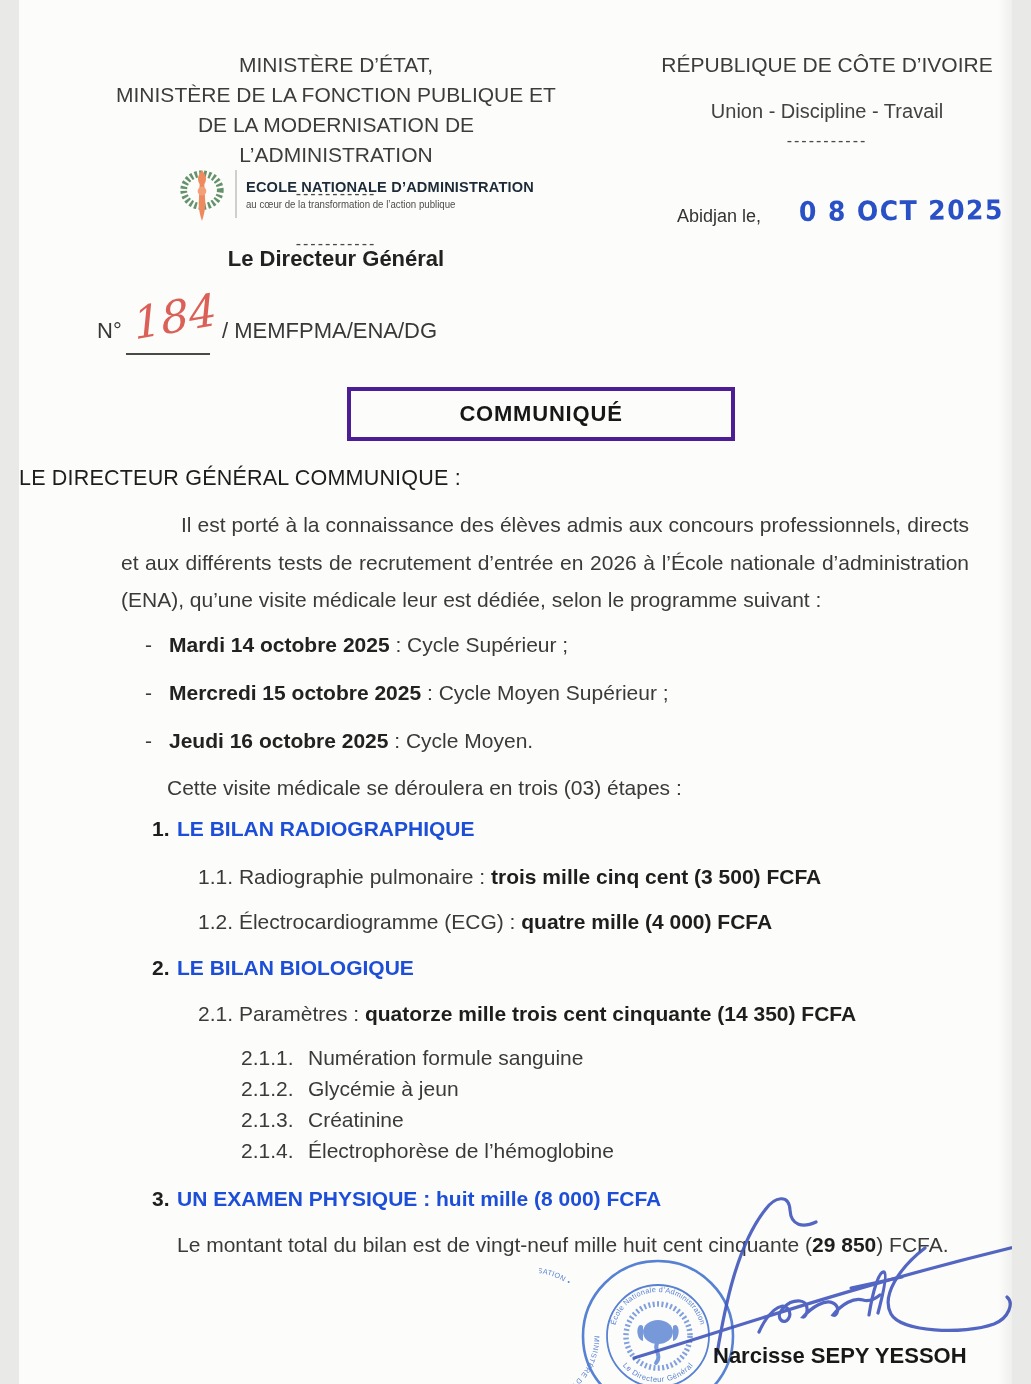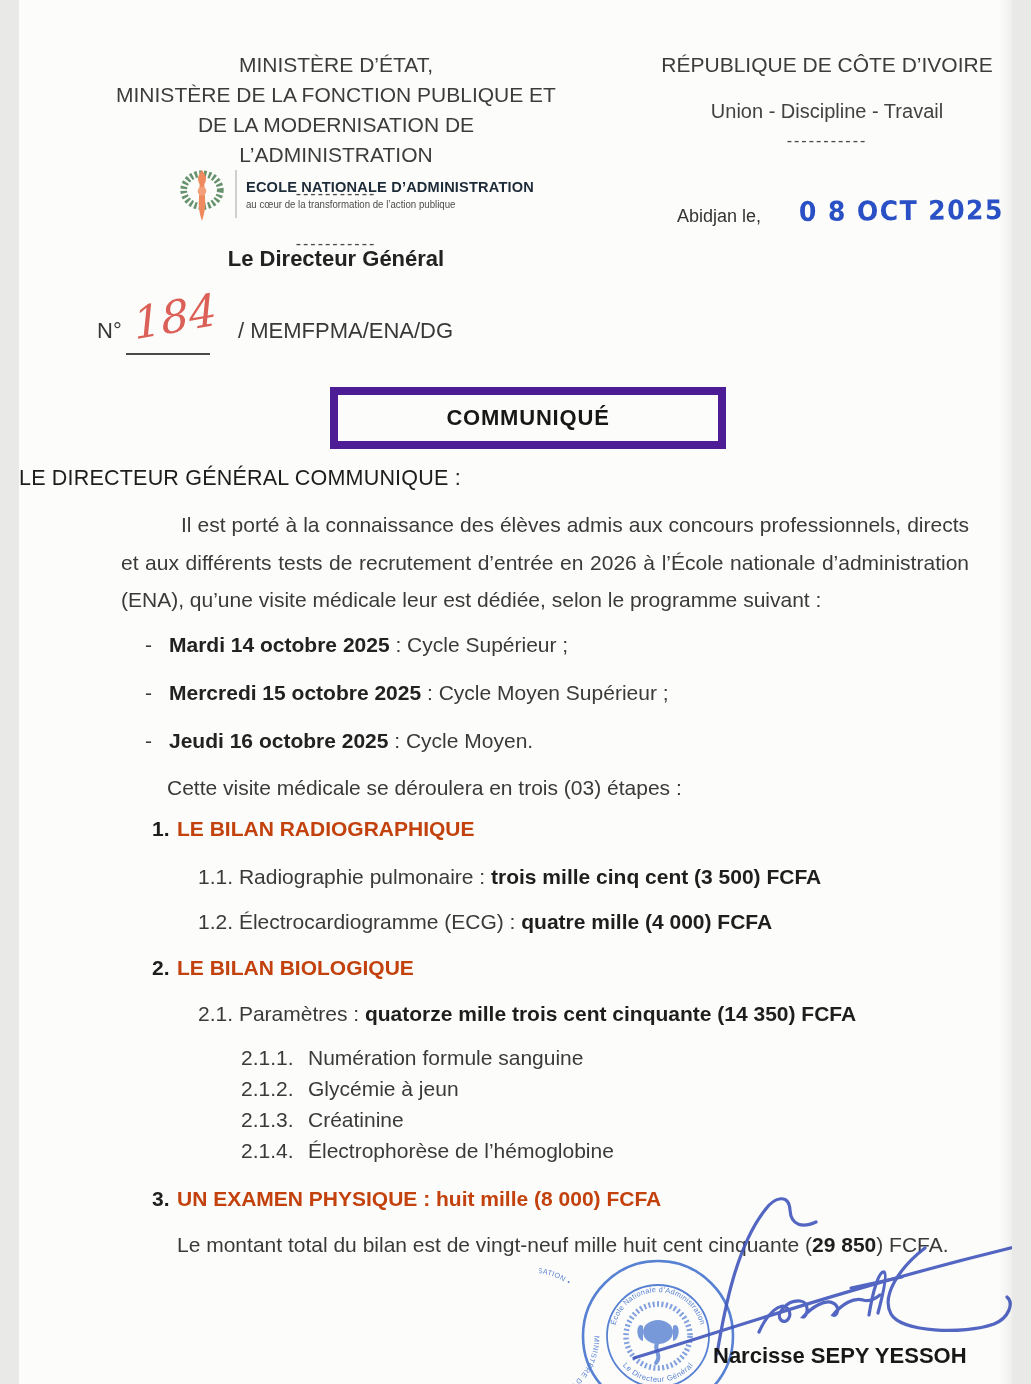--- a/index.html
+++ b/index.html
@@ -26,35 +26,35 @@
   .hr2{font-size:20px;color:#424242;margin-top:23px;}
   .place{left:658px;top:206px;font-size:18px;color:#333;}
   .datestamp{left:780px;top:196px;font-family:"DejaVu Sans",sans-serif;font-weight:bold;
     font-size:27px;color:#2a50c6;letter-spacing:1.5px;transform:scaleX(.93) rotate(-.5deg);
     transform-origin:left;white-space:nowrap;}
   
   .ref-n{left:78px;top:318px;font-size:22px;color:#383838;}
   .ref-underline{left:107px;top:353px;width:84px;border-bottom:2.5px solid #4a4a4a;height:0;}
   .ref-num{left:114px;top:291px;font-family:"DejaVu Serif",serif;font-style:italic;
     font-size:44px;color:#d9534a;transform:rotate(-10deg) skewX(-5deg);opacity:.92;}
-  .ref-suffix{left:203px;top:318px;font-size:22px;color:#383838;margin-left:16px;}
+  .ref-suffix{left:203px;top:318px;font-size:22px;color:#383838;}
   
-  .title-box{left:311px;top:387px;width:380px;height:46px;border:8px solid #4c1d95;
+  .title-box{left:328px;top:387px;width:380px;height:46px;border:4px solid #4c1d95;
     display:flex;align-items:center;justify-content:center;}
   .title-box span{font-size:22px;font-weight:bold;letter-spacing:.8px;color:#171717;}
   .subtitle{left:0;top:466px;width:1031px;text-align:left;font-size:21.5px;font-weight:normal;color:#1d1d1d;letter-spacing:.2px;}
   
   .intro{left:102px;top:506px;width:848px;font-size:21px;line-height:37.5px;
     text-align:justify;text-indent:60px;color:#3a3a3a;margin:0;}
   .srow{left:126px;font-size:21px;color:#3a3a3a;white-space:nowrap;}
   .srow .bullet{display:inline-block;width:24px;}
   .srow .sd{font-weight:bold;color:#222;}
   .steps{left:148px;top:776px;font-size:21px;}
   .secnum{font-size:21px;font-weight:bold;color:#1e1e1e;left:133px;}
-  .sectitle{font-size:21px;font-weight:bold;color:#c2410c;left:158px;white-space:nowrap;}
+  .sectitle{font-size:21px;font-weight:bold;color:#1d4ed8;left:158px;white-space:nowrap;}
   .item{left:179px;font-size:21px;color:#3a3a3a;white-space:nowrap;}
   .item b{color:#1e1e1e;}
   .subitem{left:222px;font-size:21px;color:#3a3a3a;white-space:nowrap;}
   .subitem .sinum{display:inline-block;width:67px;}
   .total{left:158px;top:1233px;font-size:21px;color:#3a3a3a;white-space:nowrap;}
   .total b{color:#1e1e1e;}
   
   .sig-svg{left:520px;top:1128px;pointer-events:none;}
   .sig-name{left:694px;top:1343px;font-size:22px;font-weight:bold;color:#181818;white-space:nowrap;}
 </style>

